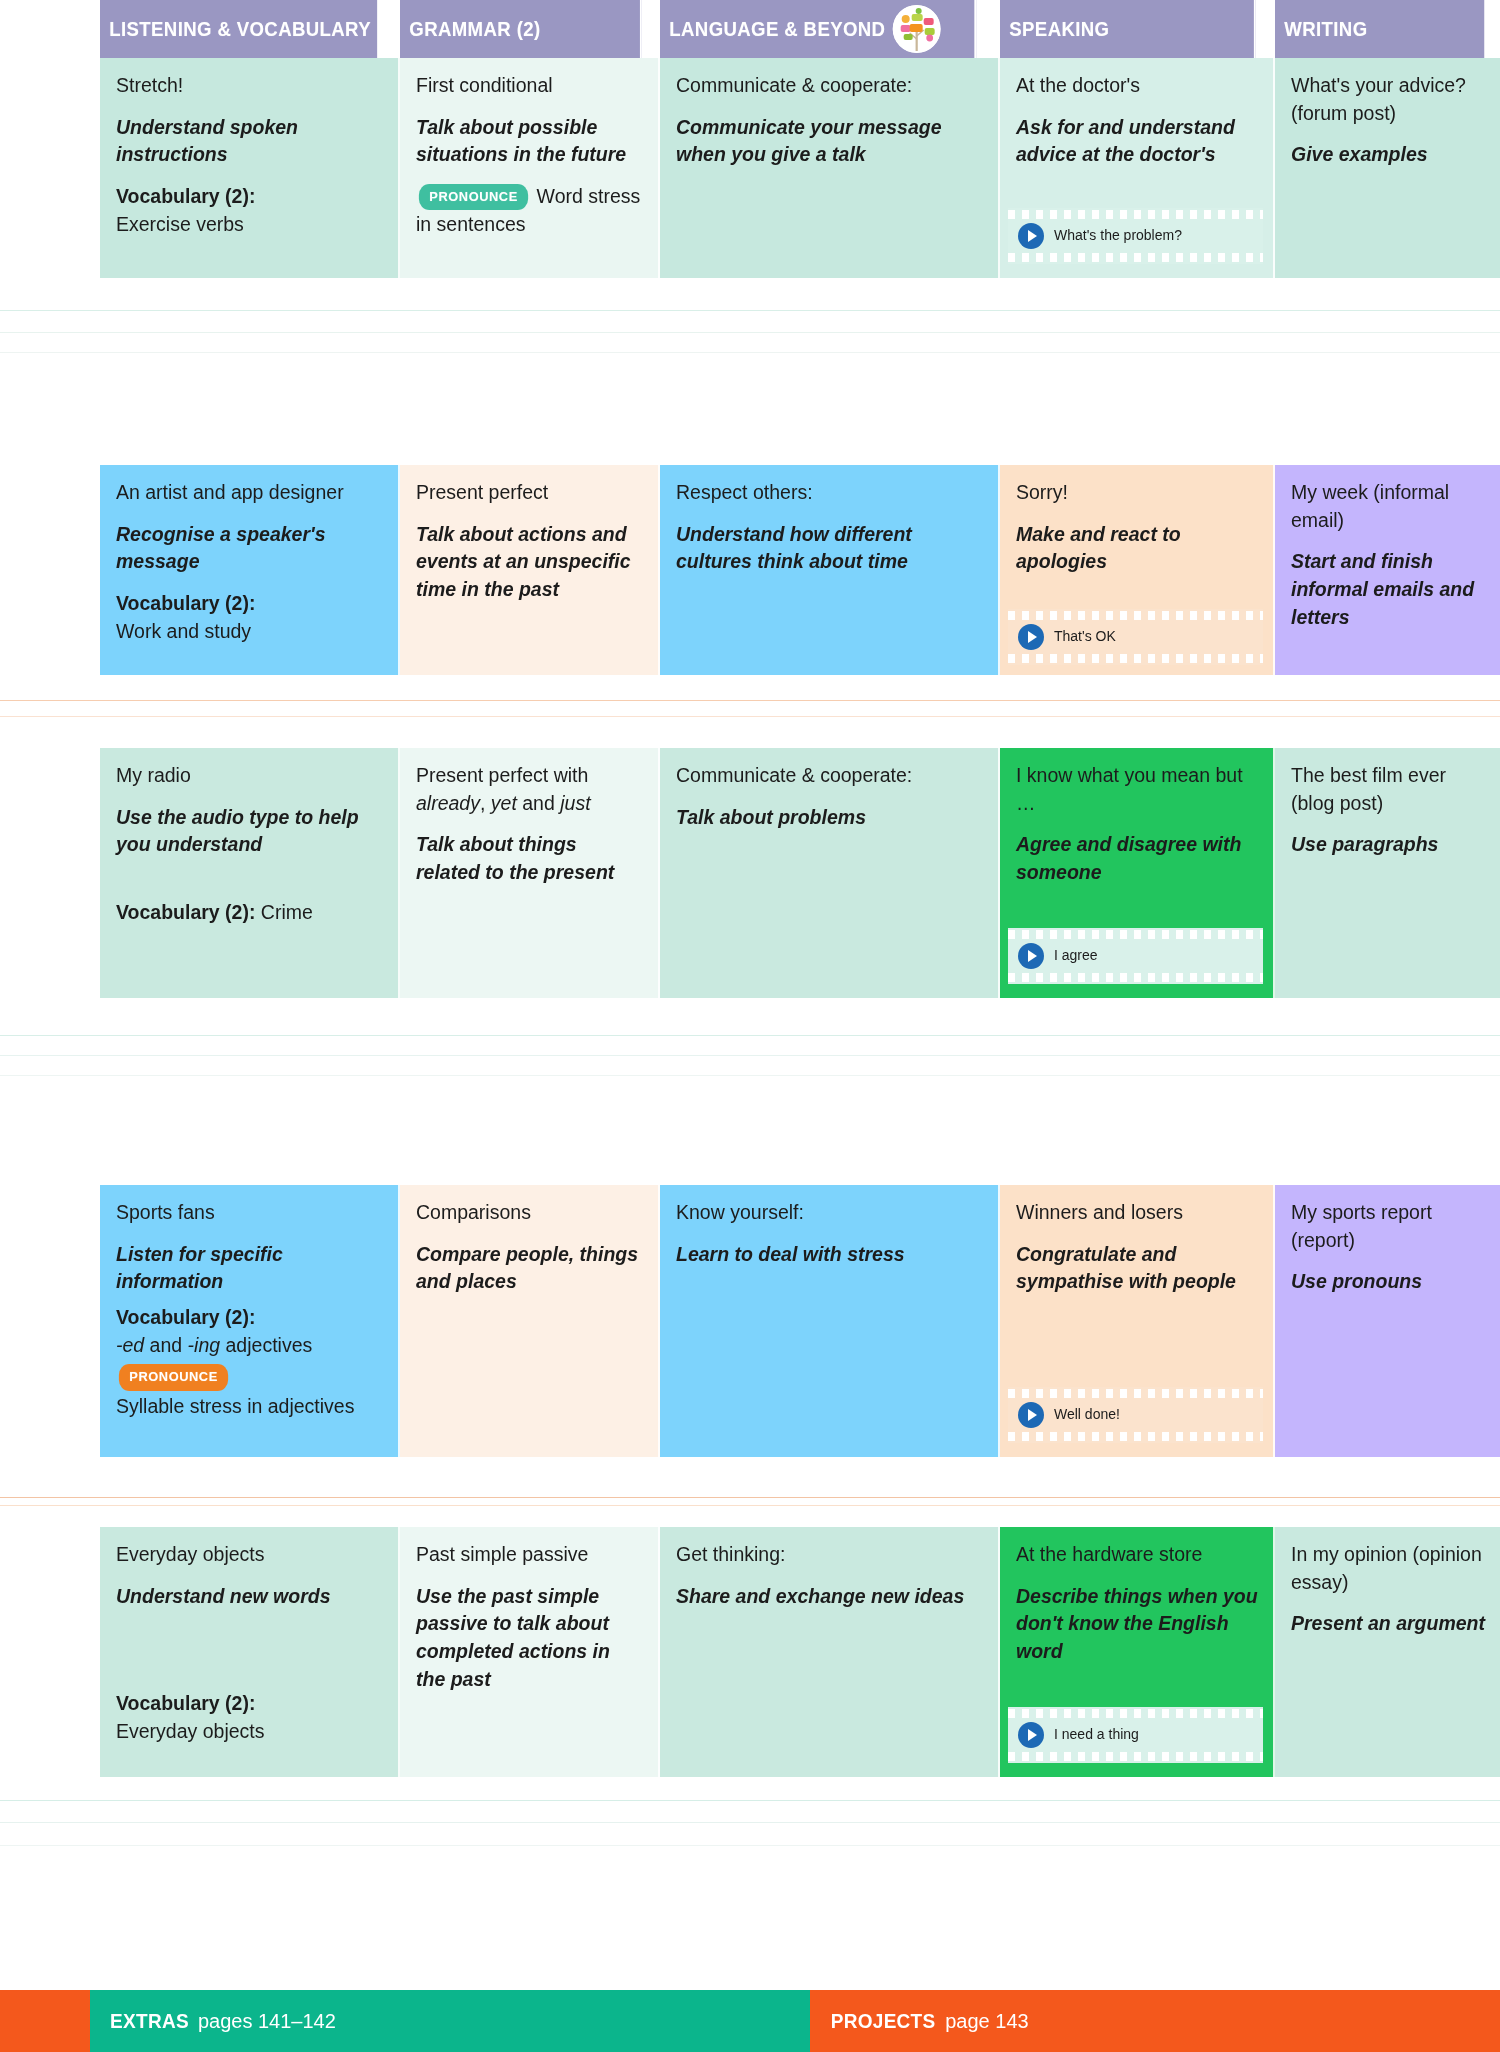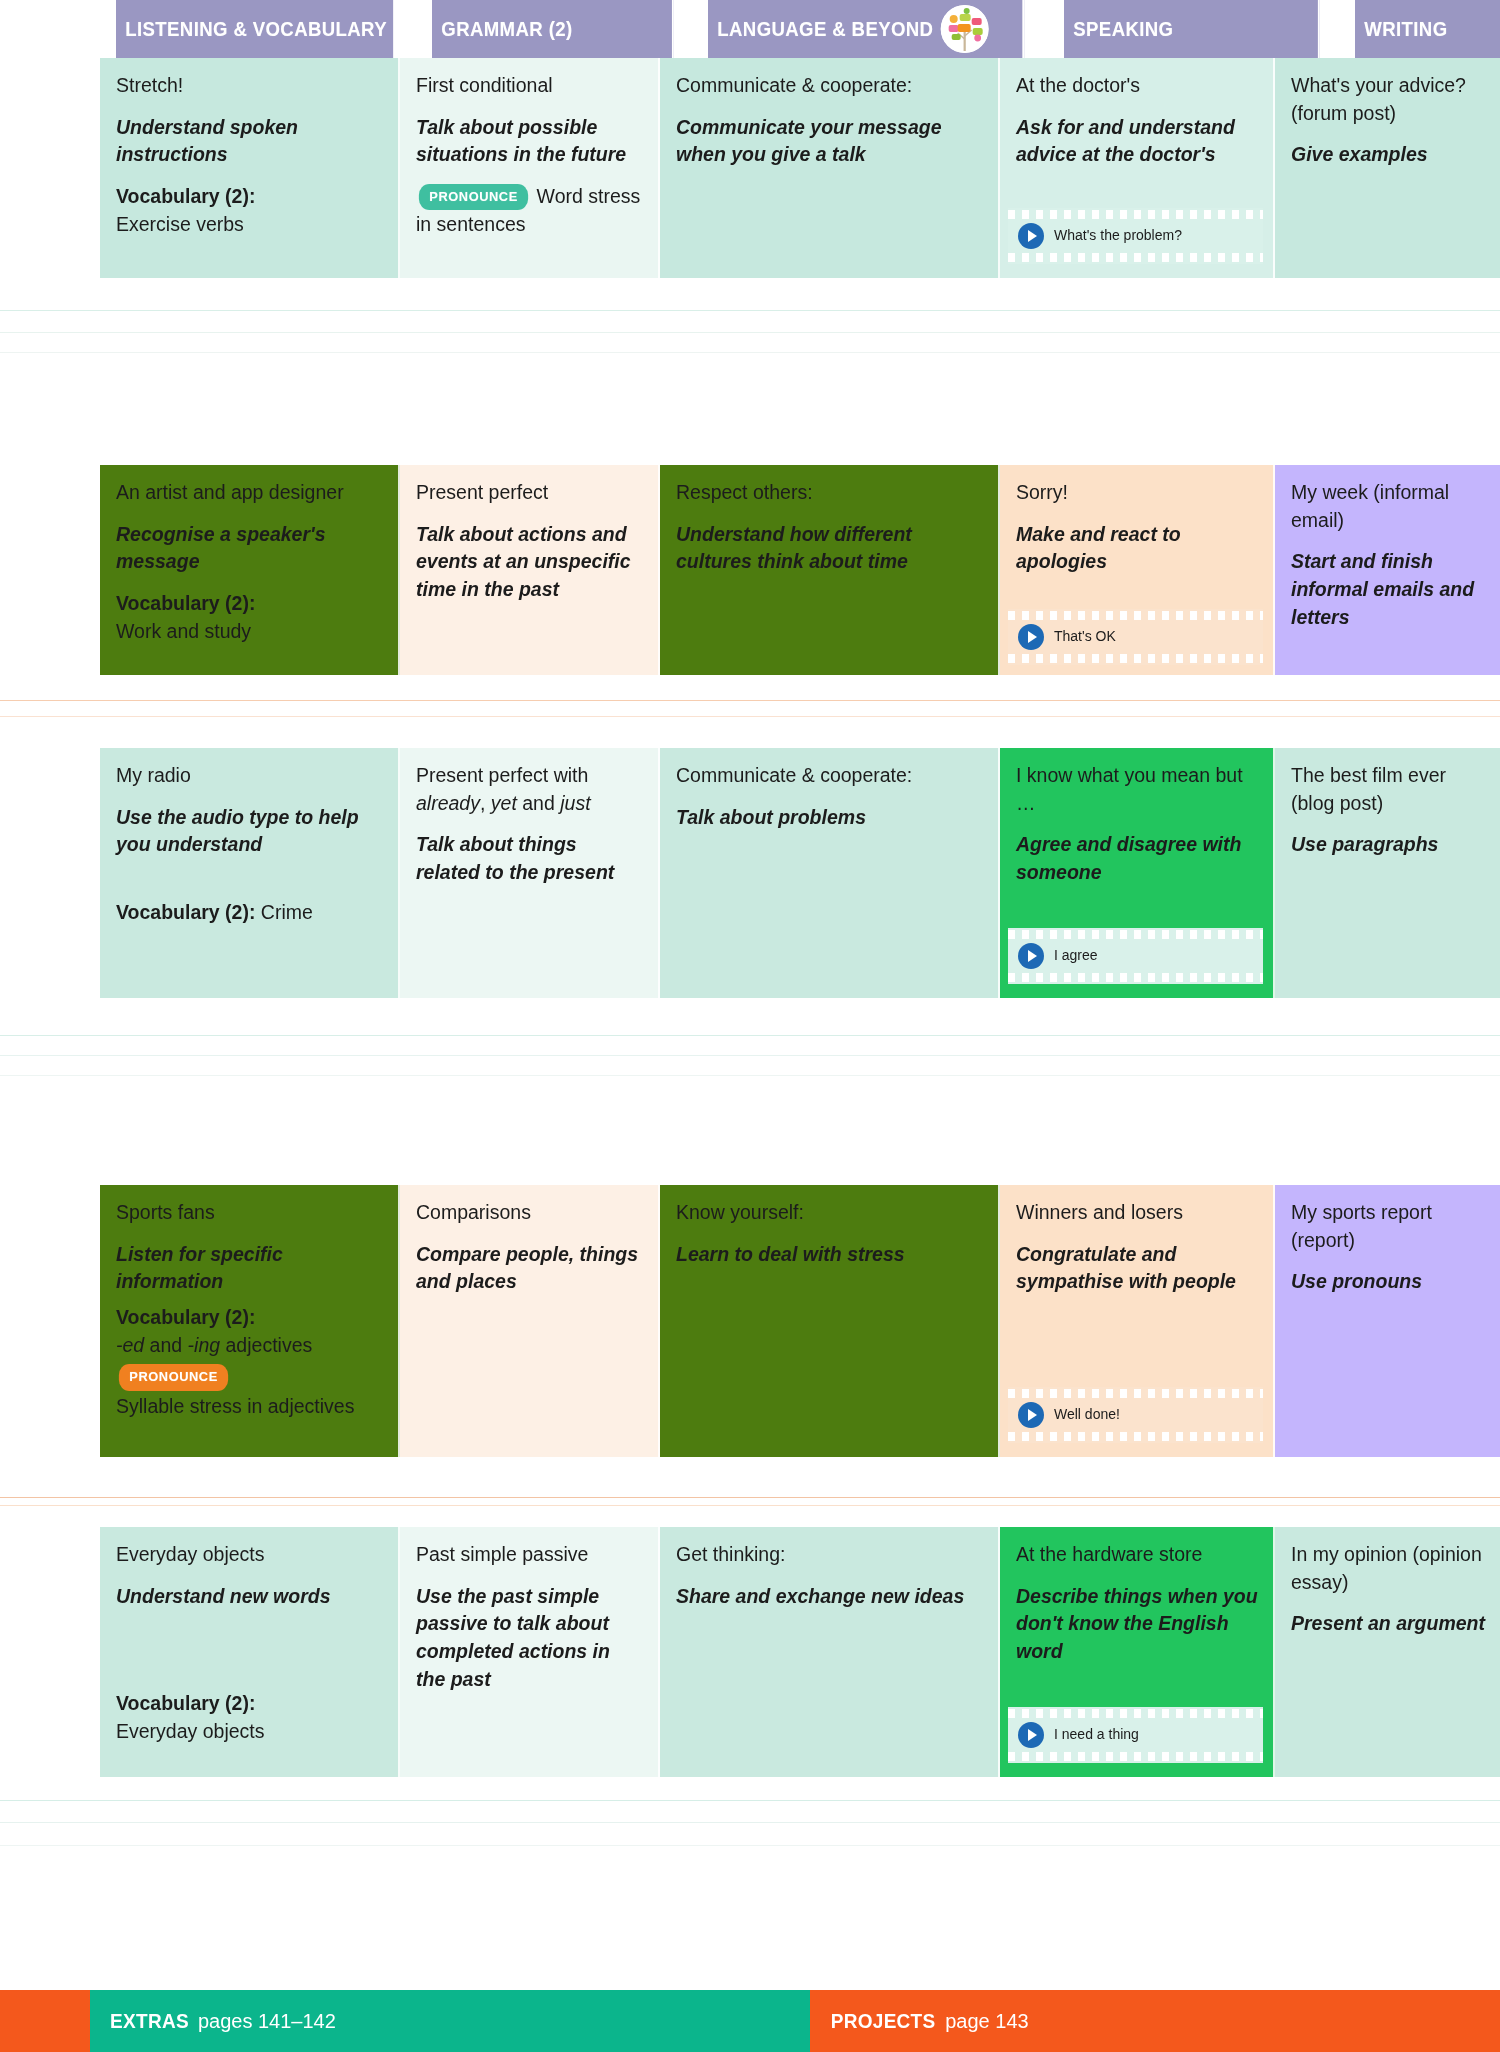--- a/index.html
+++ b/index.html
@@ -10,21 +10,20 @@
     overflow: hidden;
   }
   .page { position: relative; width: 1500px; height: 2052px; background:#fff; }
 
   
   .grid {
     position: absolute;
     left: 0; width: 1476px;
     display: grid;
     grid-template-columns: 100px 300px 260px 340px 275px 225px;
-    gap: 16px;
   }
 
   
   .hdr-row { top: 0; height: 58px; }
   .hdr-spacer { background: #ffffff; }
   .hdr-cell {
     background: #9a97c2;
     color: #ffffff;
     font-weight: bold;
     font-size: 20px;
@@ -76,21 +75,21 @@
   .b { font-weight: bold; font-style: italic; }
   .bn { font-weight: bold; font-style: normal; }
   .it { font-style: italic; }
 
   
   .teal  .cell { background: #c6e8de; }
   .teal  .cell.grammar { background: #eaf6f2; }
   .teal  .cell.speaking { background: #d6efe8; }
   .teal  .cell.writing { background: #c6e8de; }
 
-  .orng  .cell { background: #4d7c0f; }
+  .orng  .cell { background: #7dd3fc; }
   .orng  .cell.grammar { background: #fdf0e5; }
   .orng  .cell.speaking { background: #fce1c8; }
   .orng  .cell.writing { background: #c4b5fd; }
 
   .teal2 .cell { background: #c9e9df; }
   .teal2 .cell.grammar { background: #ecf7f3; }
   .teal2 .cell.speaking { background: #22c55e; }
   .teal2 .cell.writing { background: #c9e9df; }
 
   

